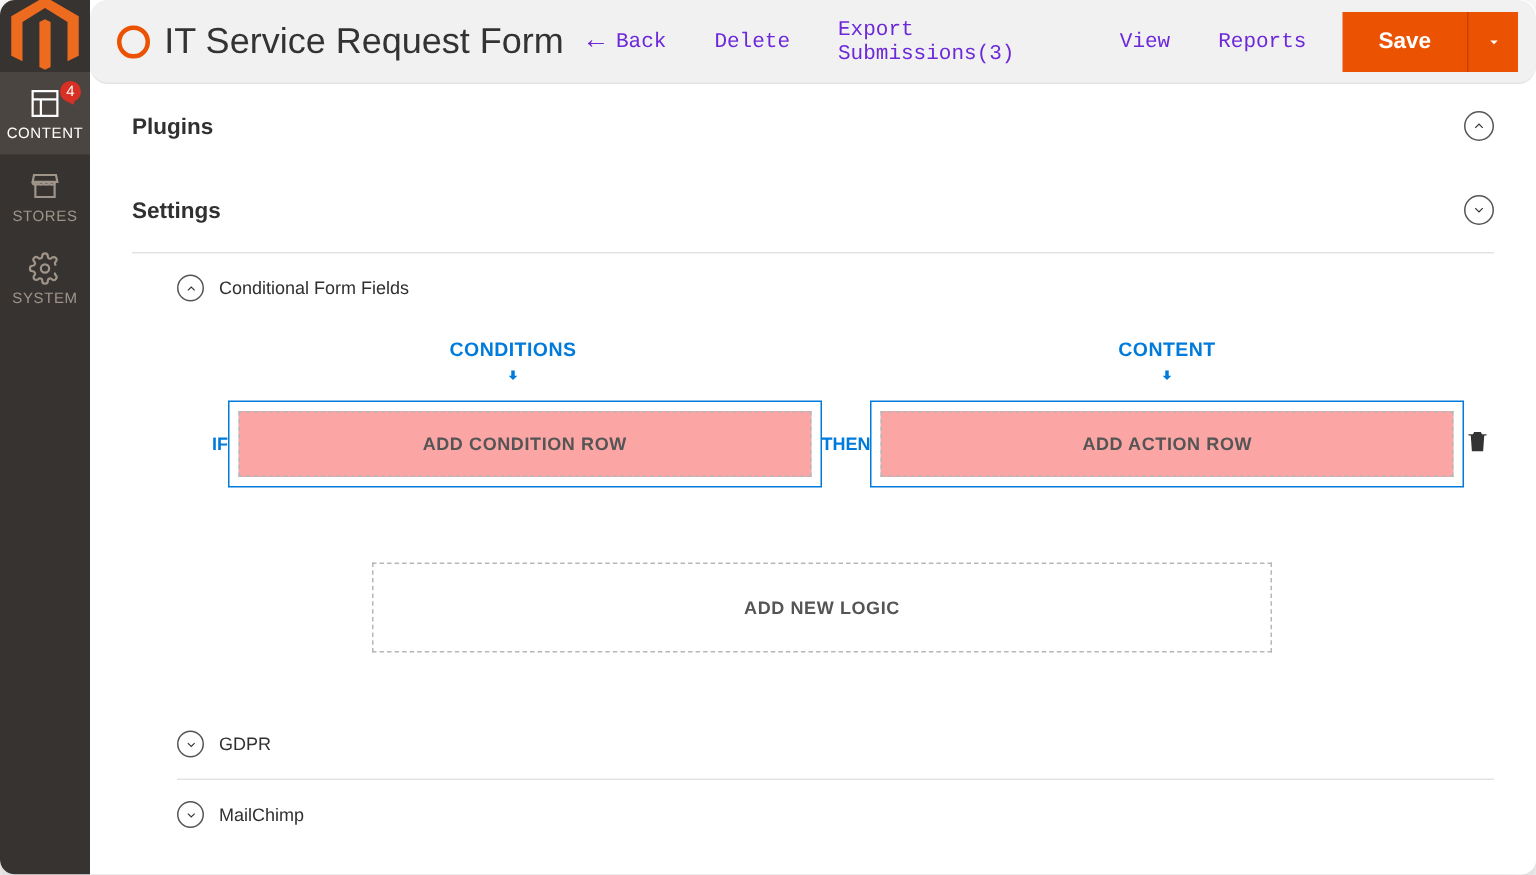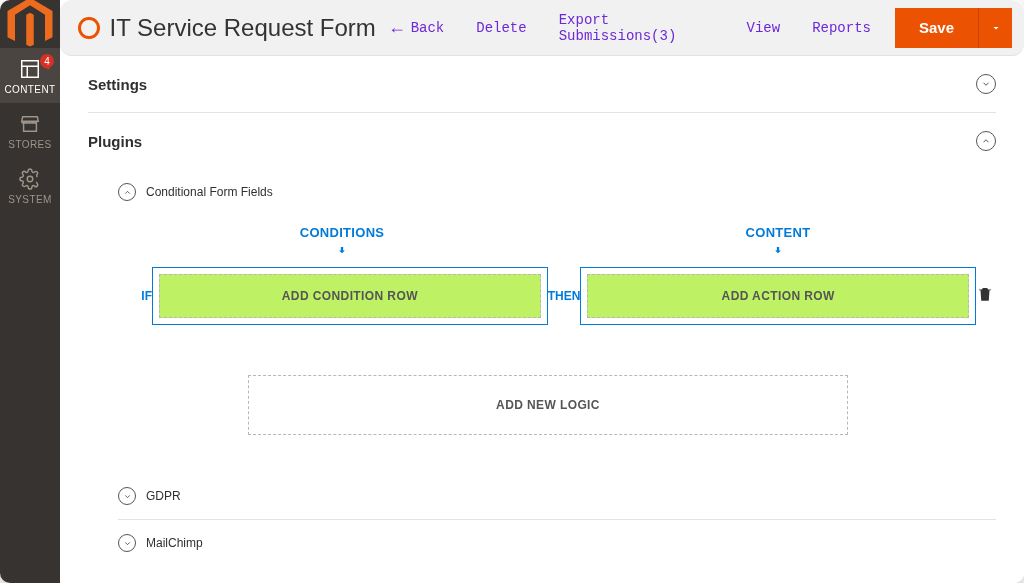--- a/index.html
+++ b/index.html
@@ -195,21 +195,21 @@
     text-align: right;
   }
   .dropzone {
     flex: 1;
     border: 1px solid #007bdb;
     padding: 6px;
     background: #fff;
   }
   .dashed-btn {
     border: 1px dashed #b7b7b7;
-    background: #bef264;
+    background: #fca5a5;
     color: #555;
     font-size: 12px;
     font-weight: 700;
     letter-spacing: .4px;
     text-align: center;
     padding: 14px 16px;
     cursor: pointer;
   }
   .trash {
     width: 20px;
@@ -291,34 +291,34 @@
           <svg width="12" height="12" viewBox="0 0 24 24" fill="currentColor">
               <path d="M7 10l5 5 5-5z"></path>
             </svg>
         </button>
       </div>
     </div>
   </header>
 
   <div class="content">
 
+    <div class="section" style="border-bottom:none">
+      <span class="section-title">Plugins</span>
+      <span class="chevron">
+        <svg viewBox="0 0 24 24" fill="none" stroke="#333" stroke-width="2">
+            <polyline points="6 15 12 9 18 15"></polyline>
+          </svg>
+      </span>
+    </div>
+
     <div class="section">
       <span class="section-title">Settings</span>
       <span class="chevron">
         <svg viewBox="0 0 24 24" fill="none" stroke="#333" stroke-width="2">
             <polyline points="6 9 12 15 18 9"></polyline>
-          </svg>
-      </span>
-    </div>
-
-    <div class="section" style="border-bottom:none">
-      <span class="section-title">Plugins</span>
-      <span class="chevron">
-        <svg viewBox="0 0 24 24" fill="none" stroke="#333" stroke-width="2">
-            <polyline points="6 15 12 9 18 15"></polyline>
           </svg>
       </span>
     </div>
 
     <div class="plugins-body">
 
       <div class="sub-section">
         <span class="mini-chevron">
           <svg viewBox="0 0 24 24" fill="none" stroke="#333" stroke-width="2">
               <polyline points="6 15 12 9 18 15"></polyline>

